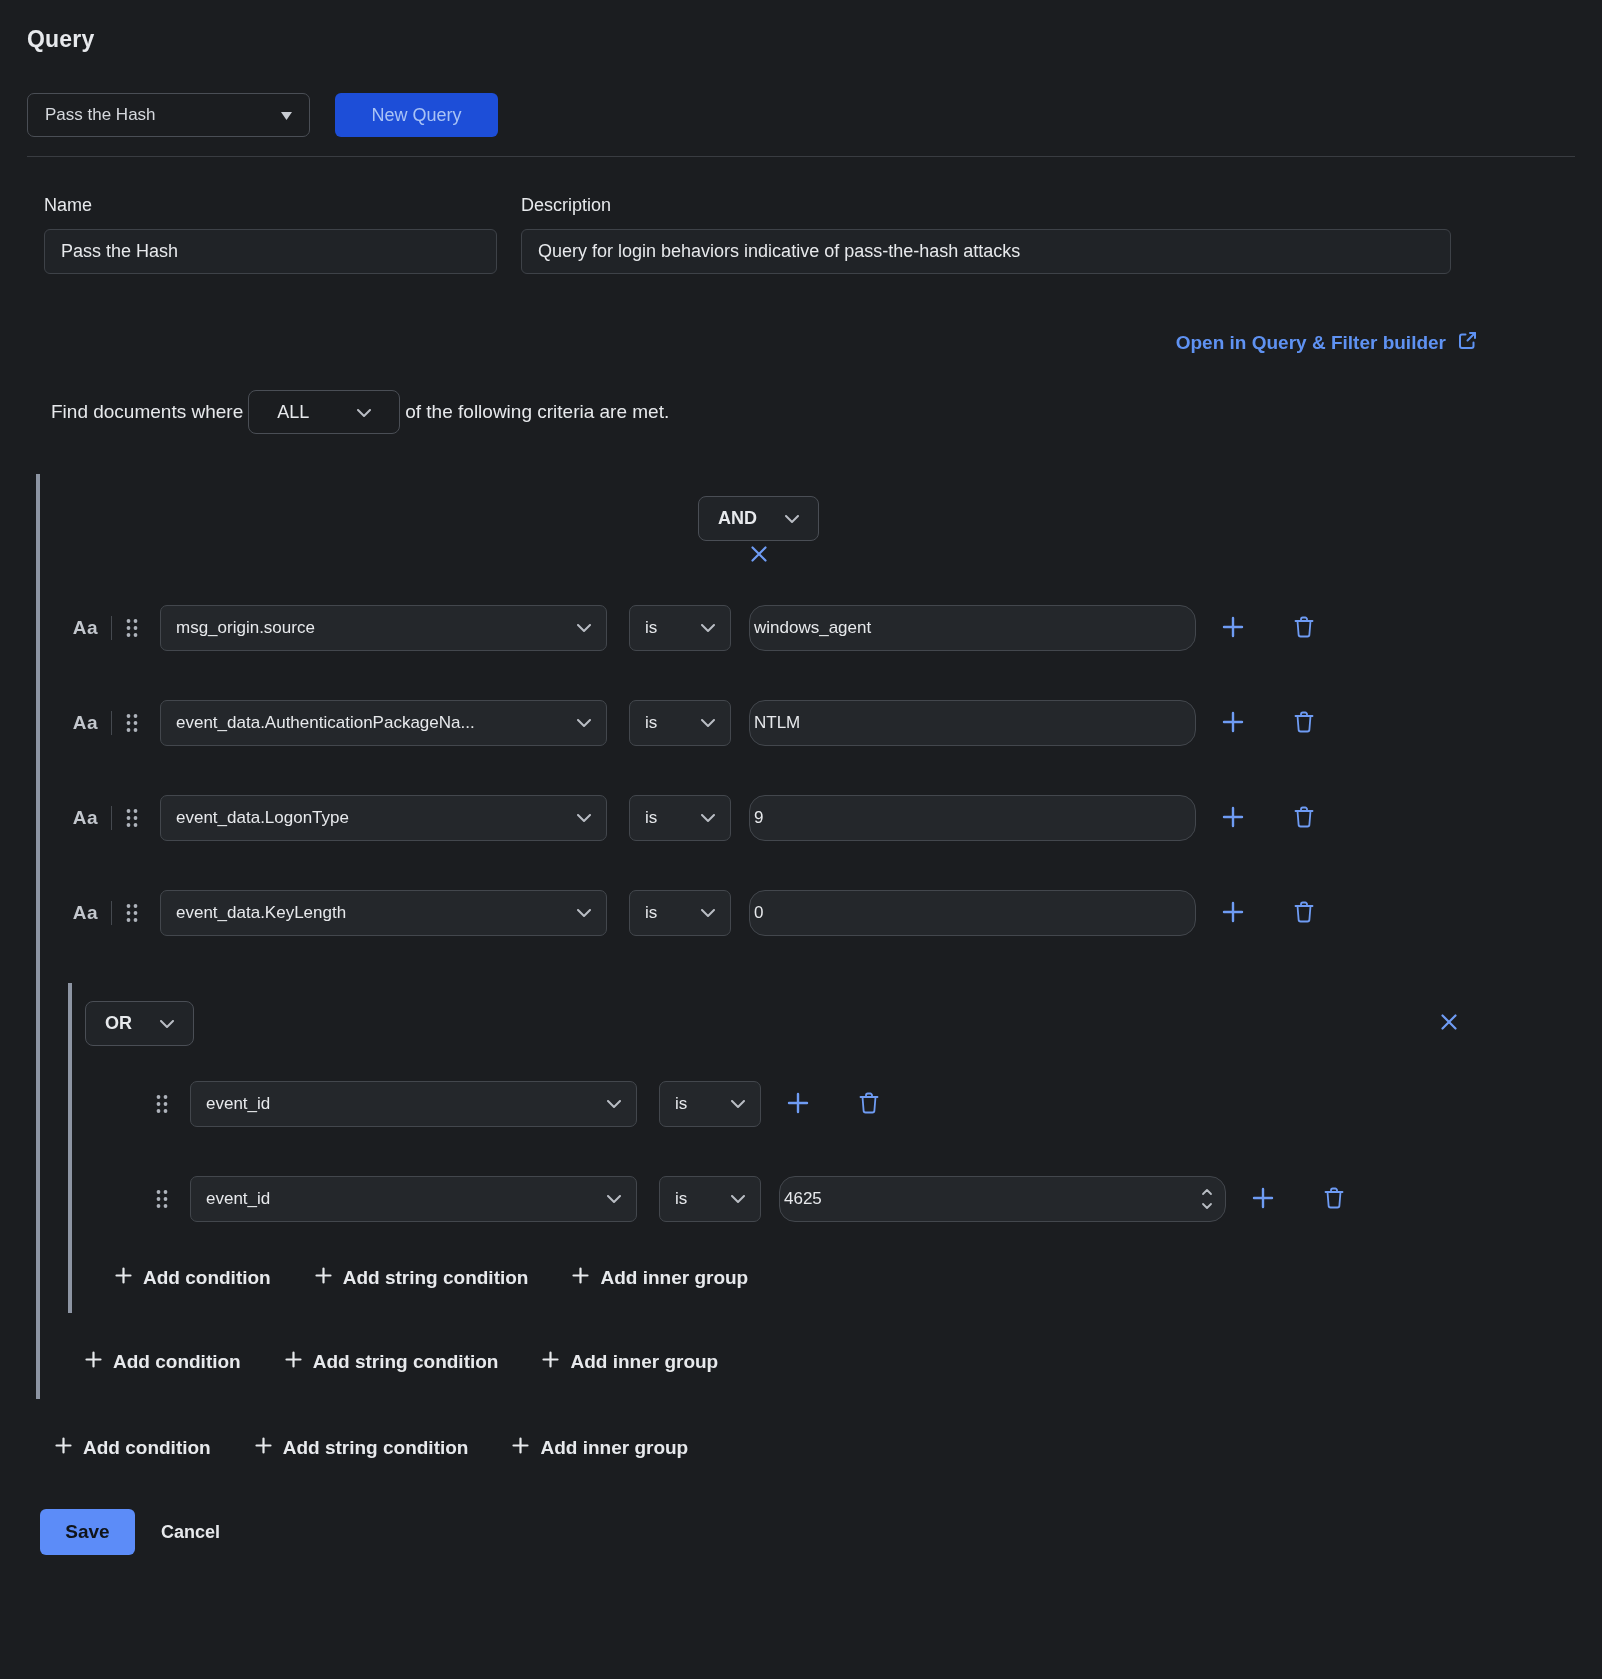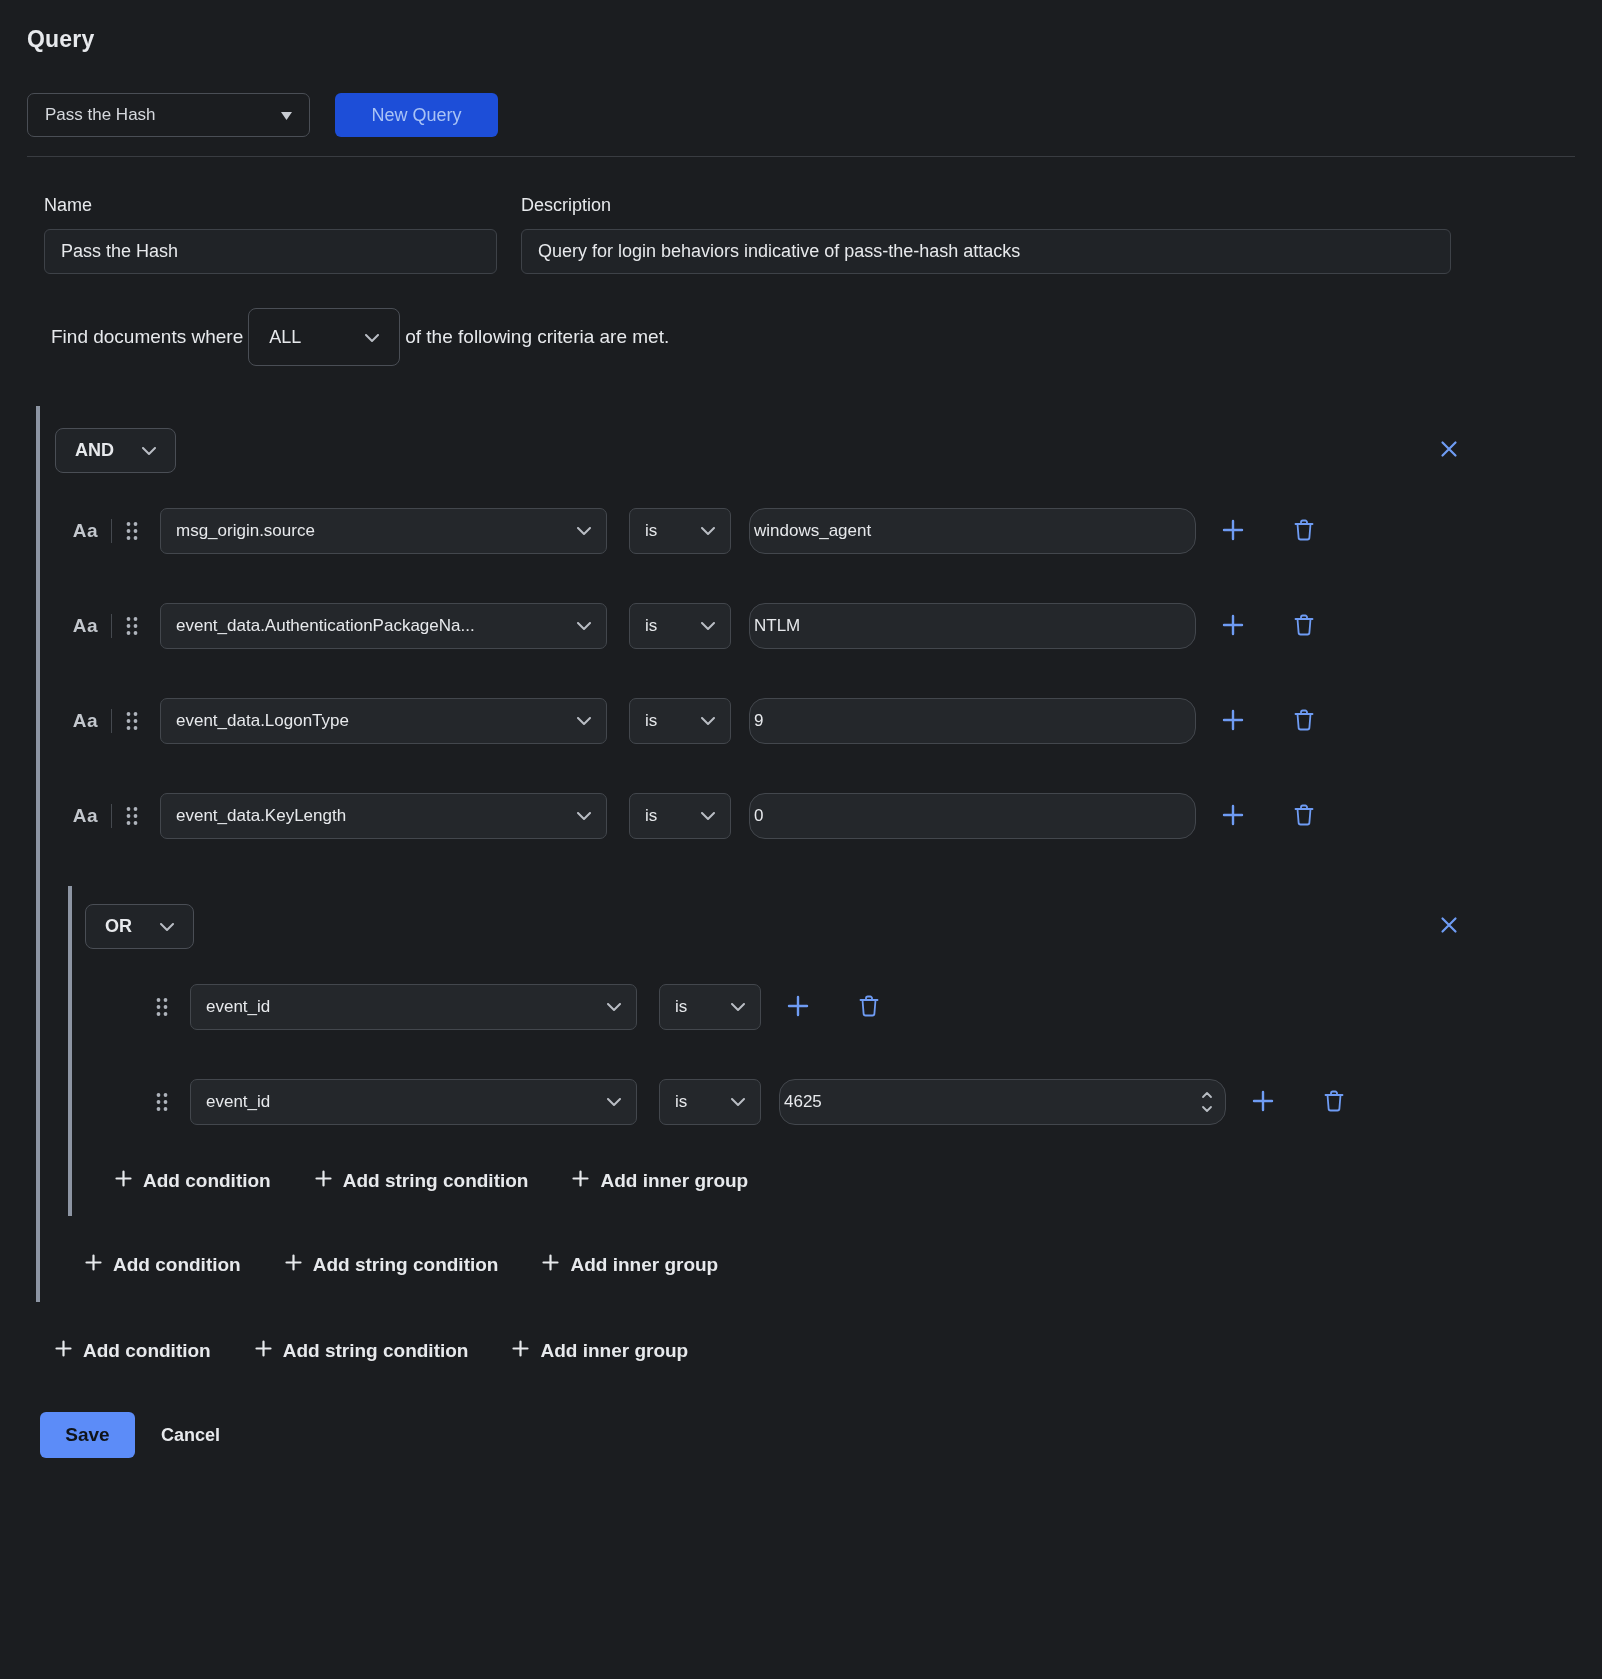--- a/index.html
+++ b/index.html
@@ -38,31 +38,31 @@
   .desc-field { width: 930px; }
 
   .builder-link-row { margin-top: 56px; text-align: right; padding-right: 97px; }
   .builder-link {
     color: #5f92f2; font-size: 19px; font-weight: 700; text-decoration: none;
     display: inline-flex; align-items: center; gap: 11px; cursor: pointer;
   }
 
   .criteria-row { display: flex; align-items: center; gap: 5px; margin: 34px 0 0 24px; font-size: 19px; }
   .match-select {
-    width: 152px; height: 58px; border: 1px solid #4a4e55; border-radius: 8px;
+    width: 152px; height: 44px; border: 1px solid #4a4e55; border-radius: 8px;
     display: inline-flex; align-items: center; justify-content: space-between;
-    padding: 0 20px; font-size: 18px; cursor: pointer; background: transparent; color: #e7e9ec;
+    padding: 0 28px; font-size: 18px; cursor: pointer; background: transparent; color: #e7e9ec;
   }
 
   .group { border-left: 4px solid #8d95a3; }
   .group1 { margin: 40px 0 0 9px;  padding: 22px 0 26px 15px; }
   .group2 { margin: 47px 0 0 13px; padding: 18px 0 24px 13px; }
 
   .group-header { display: flex; align-items: center; justify-content: space-between; }
-  .group1 > .group-header { width: 1407px; }
+  .group1 > .group-header { width: 1407px; flex-direction: column; }
   .group2 > .group-header { width: 1377px; }
   .op-pill {
     height: 45px; border: 1px solid #4a4e55; border-radius: 8px; background: #212428;
     display: inline-flex; align-items: center; gap: 28px; padding: 0 19px;
     font-size: 18px; font-weight: 600; color: #e7e9ec; cursor: pointer; font-family: inherit;
   }
   .close-btn { background: none; border: none; cursor: pointer; padding: 4px; display: inline-flex; }
 
   .cond-row { display: flex; align-items: center; margin-top: 49px; }
   .rows > .cond-row:first-child { margin-top: 35px; }
@@ -138,20 +138,32 @@
     <div class="form-field name-field">
       <label>Name</label>
       <input class="text-input" type="text" value="Pass the Hash" style="">
     </div>
     <div class="form-field desc-field">
       <label>Description</label>
       <input class="text-input" type="text" value="Query for login behaviors indicative of pass-the-hash attacks" style="">
     </div>
   </div>
 
+  <div class="builder-link-row">
+    <a class="builder-link">
+      <span>Open in Query &amp; Filter builder</span>
+      <span>
+        <svg width="21" height="21" viewBox="0 0 21 21" fill="none" stroke="#5f92f2" stroke-width="2" stroke-linecap="round" stroke-linejoin="round">
+            <path d="M8.5 4.5H5a2 2 0 0 0-2 2V16a2 2 0 0 0 2 2h9.5a2 2 0 0 0 2-2v-3.5"></path>
+            <path d="M13 3h5v5"></path>
+            <path d="M10.5 10.5L18 3"></path>
+          </svg>
+      </span>
+    </a>
+  </div>
 
   <div class="criteria-row">
     <span>Find documents where</span>
     <div class="match-select">
       <span>ALL</span>
       <span>
         <svg width="14" height="9" viewBox="0 0 14 9" fill="none">
             <path d="M1 1l6 6 6-6" stroke="#b9bdc4" stroke-width="2" stroke-linecap="round" stroke-linejoin="round"></path>
           </svg>
       </span>

